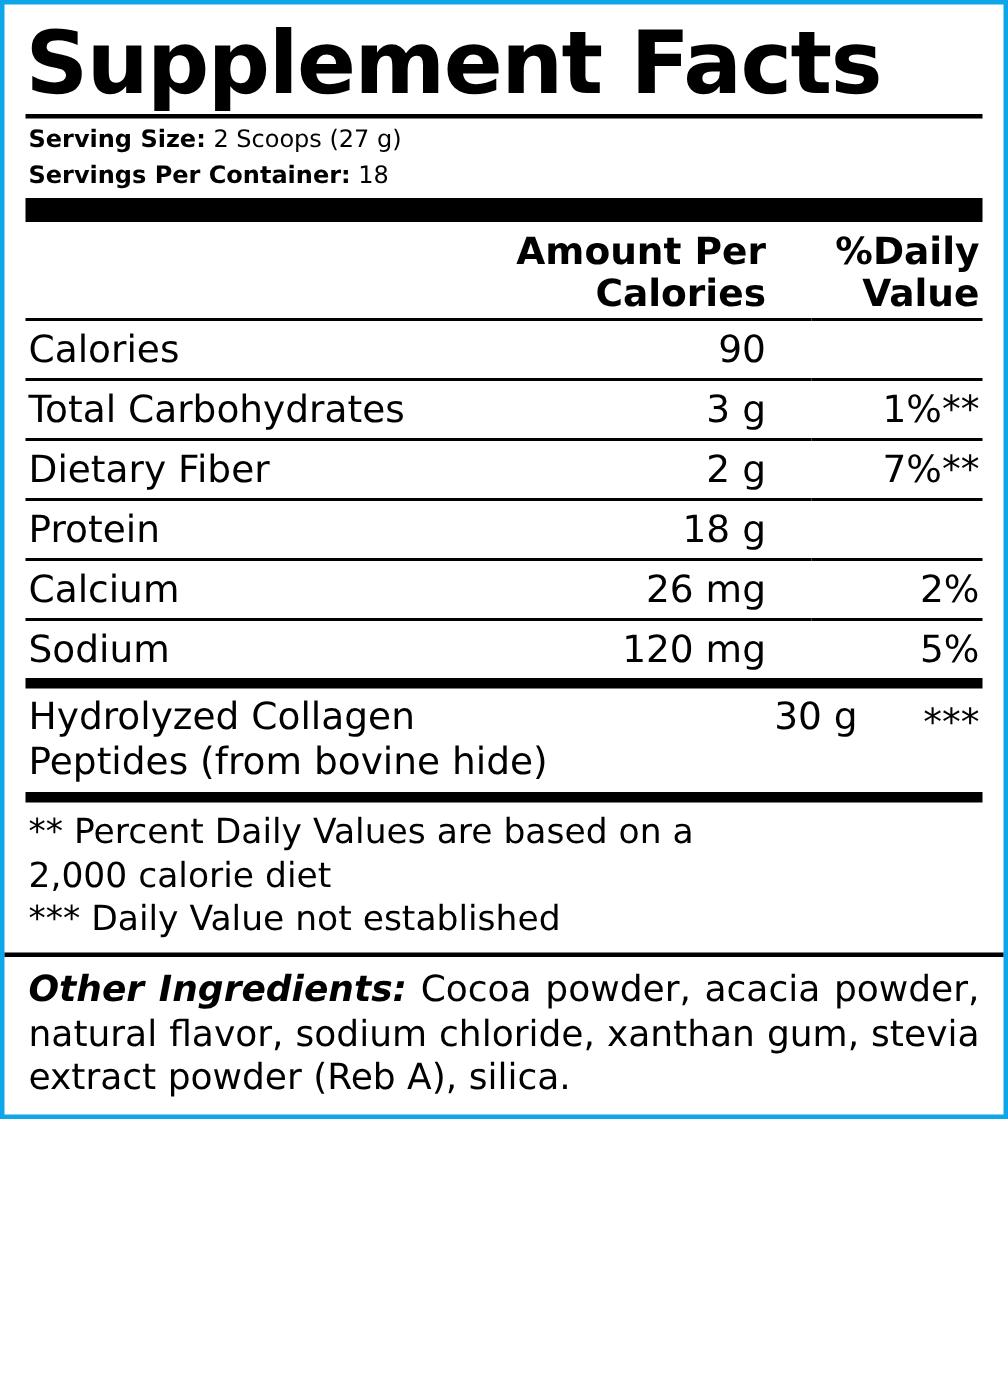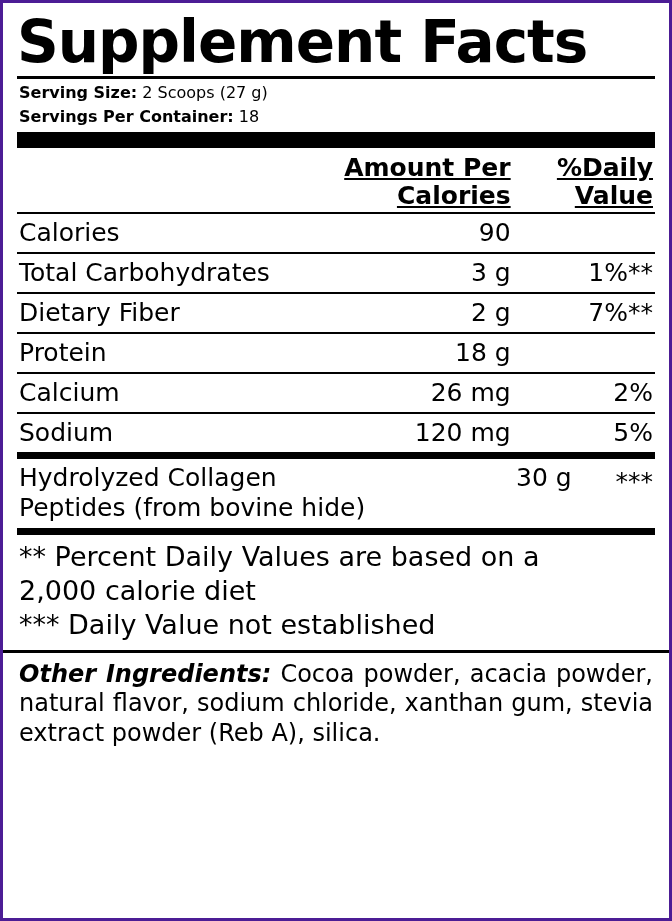--- a/index.html
+++ b/index.html
@@ -10,22 +10,22 @@
   body {
     width: 672px;
     height: 921px;
     font-family: "DejaVu Sans", sans-serif;
     color: #000000;
     overflow: hidden;
   }
   .panel {
     box-sizing: border-box;
     width: 672px;
-    height: 921px;
-    border: 3px solid #4c1d95;
+    height: 746px;
+    border: 3px solid #0ea5e9;
     padding: 10px 14px 0 14px;
   }
   .title {
     font-size: 58px;
     font-weight: bold;
     line-height: 1.02;
     letter-spacing: -1px;
     white-space: nowrap;
     margin: 0 0 2px 0;
   }
@@ -63,21 +63,20 @@
   .col-amt  { text-align: right; white-space: nowrap; padding-right: 30px !important; }
   .col-dv   { text-align: right; white-space: nowrap; padding-right: 2px !important; }
 
   .head-row td {
     font-weight: bold;
     font-size: 25px;
     line-height: 1.12;
     padding-top: 6px !important;
     padding-bottom: 2px !important;
     vertical-align: top;
-    text-decoration: underline;
   }
   .head-amt, .head-dv {
     text-align: right;
   }
   .head-amt { padding-right: 30px !important; }
   .head-dv  { padding-right: 2px !important; }
 
   tr.sep td {
     border-top: 2px solid #000;
   }
@@ -88,21 +87,21 @@
   }
   .collagen-dv {
     vertical-align: top !important;
     padding-top: 8px !important;
   }
   .collagen-amt {
     vertical-align: top !important;
   }
 
   .footnotes {
-    font-size: 27px;
+    font-size: 23px;
     line-height: 1.22;
     margin: 6px 0 0 2px;
   }
   .footnotes div { margin-bottom: 1px; }
 
   .other-sep {
     border-top: 3px solid #000;
     margin: 8px -14px 0 -14px;
   }
   .other {

